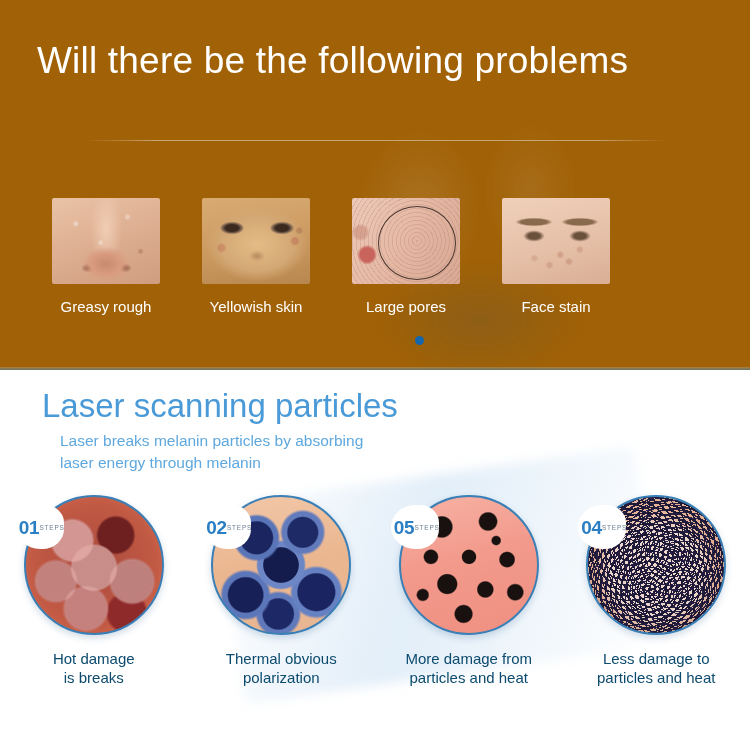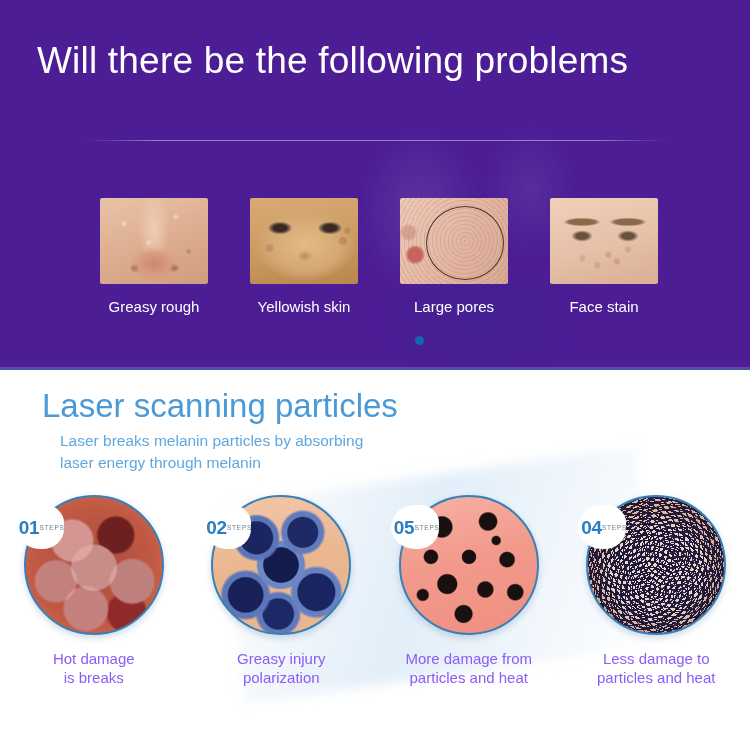--- a/index.html
+++ b/index.html
@@ -8,21 +8,21 @@
     font-family: "Liberation Sans", sans-serif;
     background: #ffffff;
     overflow: hidden;
   }
   .page { position: relative; width: 750px; height: 750px; }
 
   
   .hero {
     position: absolute; left: 0; top: 0;
     width: 750px; height: 370px;
-    background: #4c1d95;
+    background: #a16207;
     overflow: hidden;
   }
   
   .hero-wash {
     position: absolute; left: 300px; top: 120px;
     width: 360px; height: 250px;
     background:
       radial-gradient(ellipse 90px 120px at 120px 90px, rgba(255,255,255,.10), rgba(255,255,255,0) 70%),
       radial-gradient(ellipse 70px 100px at 230px 70px, rgba(255,255,255,.07), rgba(255,255,255,0) 70%),
       radial-gradient(ellipse 140px 80px at 180px 200px, rgba(10,70,130,.12), rgba(0,0,0,0) 75%);
@@ -55,21 +55,21 @@
     position: absolute; left: 86px; top: 140px;
     width: 580px; height: 1px;
     background: linear-gradient(90deg, rgba(255,255,255,0), rgba(255,255,255,.42) 12%, rgba(255,255,255,.42) 88%, rgba(255,255,255,0));
   }
 
   .thumbs {
     position: absolute; left: 0; top: 198px;
     width: 606px;
     display: flex;
     justify-content: flex-start;
-    padding-left: 100px;
+    padding-left: 52px;
     gap: 42px;
   }
   .thumb { width: 108px; }
   .thumb-img {
     width: 108px; height: 86px;
     border-radius: 2px;
     overflow: hidden;
     position: relative;
     background: #e7c7ae;
   }
@@ -210,21 +210,21 @@
     font-size: 19px; font-weight: bold; color: #2a7ec4;
     line-height: 19px; letter-spacing: -.3px;
   }
   .badge-steps {
     font-size: 6.5px; color: #6b7f92; letter-spacing: .8px;
     line-height: 9px; margin-top: 1px;
   }
   .step-caption {
     margin-top: 14px;
     text-align: center;
-    color: #8b5cf6;
+    color: #0c4a6e;
     font-size: 15px;
     line-height: 19px;
   }
 
   
   .mg1 {
     background:
       radial-gradient(circle at 34% 32%, #7e2323 0 15%, rgba(126,35,35,0) 17%),
       radial-gradient(circle at 66% 28%, #6e1f1f 0 13%, rgba(110,31,31,0) 15%),
       radial-gradient(circle at 50% 52%, #5f1a1a 0 22%, rgba(95,26,26,0) 24%),
@@ -347,21 +347,21 @@
 
       <div class="step">
         <div class="bubble-wrap">
           <div class="bubble mg2"></div>
           <div class="badge">
             <span class="badge-num">02</span>
             <span class="badge-steps">STEPS</span>
           </div>
         </div>
         <div class="step-caption">
-          <div>Greasy injury</div>
+          <div>Thermal obvious</div>
           <div>polarization</div>
         </div>
       </div>
 
       <div class="step">
         <div class="bubble-wrap">
           <div class="bubble mg3"></div>
           <div class="badge">
             <span class="badge-num">05</span>
             <span class="badge-steps">STEPS</span>

